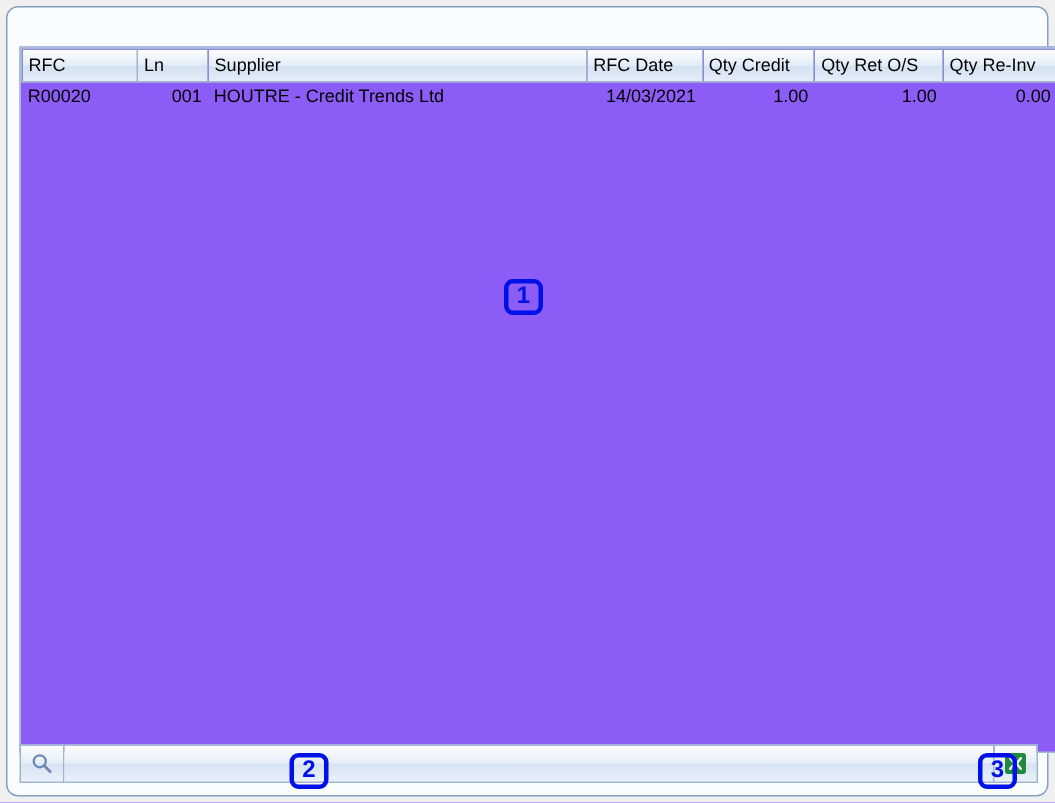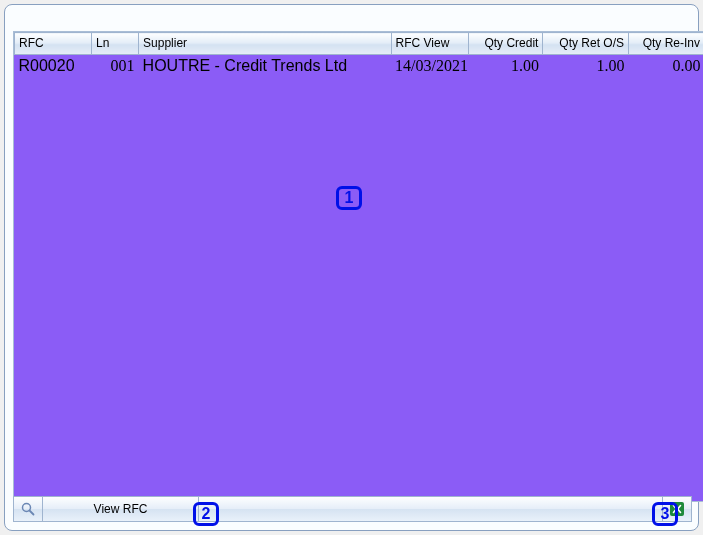--- a/index.html
+++ b/index.html
@@ -30,29 +30,29 @@
     background: linear-gradient(#fdfeff, #e2ecf7 48%, #d3e1f1 52%, #e6eef8);
     border: 1px solid #9fb4cf;
     font-weight: normal;
     font-size: 12px;
     padding: 3px 4px 4px 4px;
     text-align: left;
     height: 22px;
     white-space: nowrap;
     overflow: hidden;
   }
-  thead th.num { text-align: right; margin-top: 11px; }
+  thead th.num { text-align: left; margin-top: 11px; }
   tbody td {
     padding: 2px 4px;
-    font-size: 16px;
+    font-size: 12px;
     border: none;
     white-space: nowrap;
     overflow: hidden;
   }
-  tbody td.num { text-align: right; font-family: Liberation Serif, serif; }
+  tbody td.num { text-align: right; }
   
   col.c-rfc     { width: 72px; }
   col.c-ln      { width: 44px; }
   col.c-sup     { width: 236px; }
   col.c-date    { width: 72px; }
   col.c-cred    { width: 70px; }
   col.c-ret     { width: 80px; }
   col.c-reinv   { width: 71px; }
 
   .toolbar {
@@ -113,21 +113,21 @@
           <col class="c-date">
         <col class="c-cred">
           <col class="c-ret">
           <col class="c-reinv">
       </colgroup>
       <thead>
         <tr>
           <th>RFC</th>
           <th>Ln</th>
           <th>Supplier</th>
-          <th>RFC View</th>
+          <th>RFC Date</th>
           <th class="num">Qty Credit</th>
           <th class="num">Qty Ret O/S</th>
           <th class="num">Qty Re-Inv</th>
         </tr>
       </thead>
       <tbody>
         <tr>
           <td>R00020</td>
           <td class="num">001</td>
           <td>HOUTRE - Credit Trends Ltd</td>
@@ -142,23 +142,20 @@
 
   <div class="toolbar">
     <div class="tool-btn btn-mag">
       <span>
         <svg width="14" height="14" viewBox="0 0 14 14">
           <circle cx="5.5" cy="5.5" r="4" fill="none" stroke="#6b87b4" stroke-width="1.5"></circle>
           <line x1="8.5" y1="8.5" x2="12.5" y2="12.5" stroke="#6b87b4" stroke-width="1.8" stroke-linecap="round"></line>
         </svg>
       </span>
     </div>
-    <div class="tool-btn btn-view">
-      <span>View RFC</span>
-    </div>
     <div class="btn-spacer"></div>
     <div class="tool-btn btn-xls">
       <span>
         <svg width="16" height="16" viewBox="0 0 16 16">
           <rect x="1" y="1" width="14" height="14" rx="2" fill="#1e8a3b"></rect>
           <path d="M4.5 4.5 L7.3 8 L4.5 11.5 M11.5 4.5 L8.7 8 L11.5 11.5" fill="none" stroke="#ffffff" stroke-width="1.6" stroke-linecap="round"></path>
         </svg>
       </span>
     </div>
   </div>

